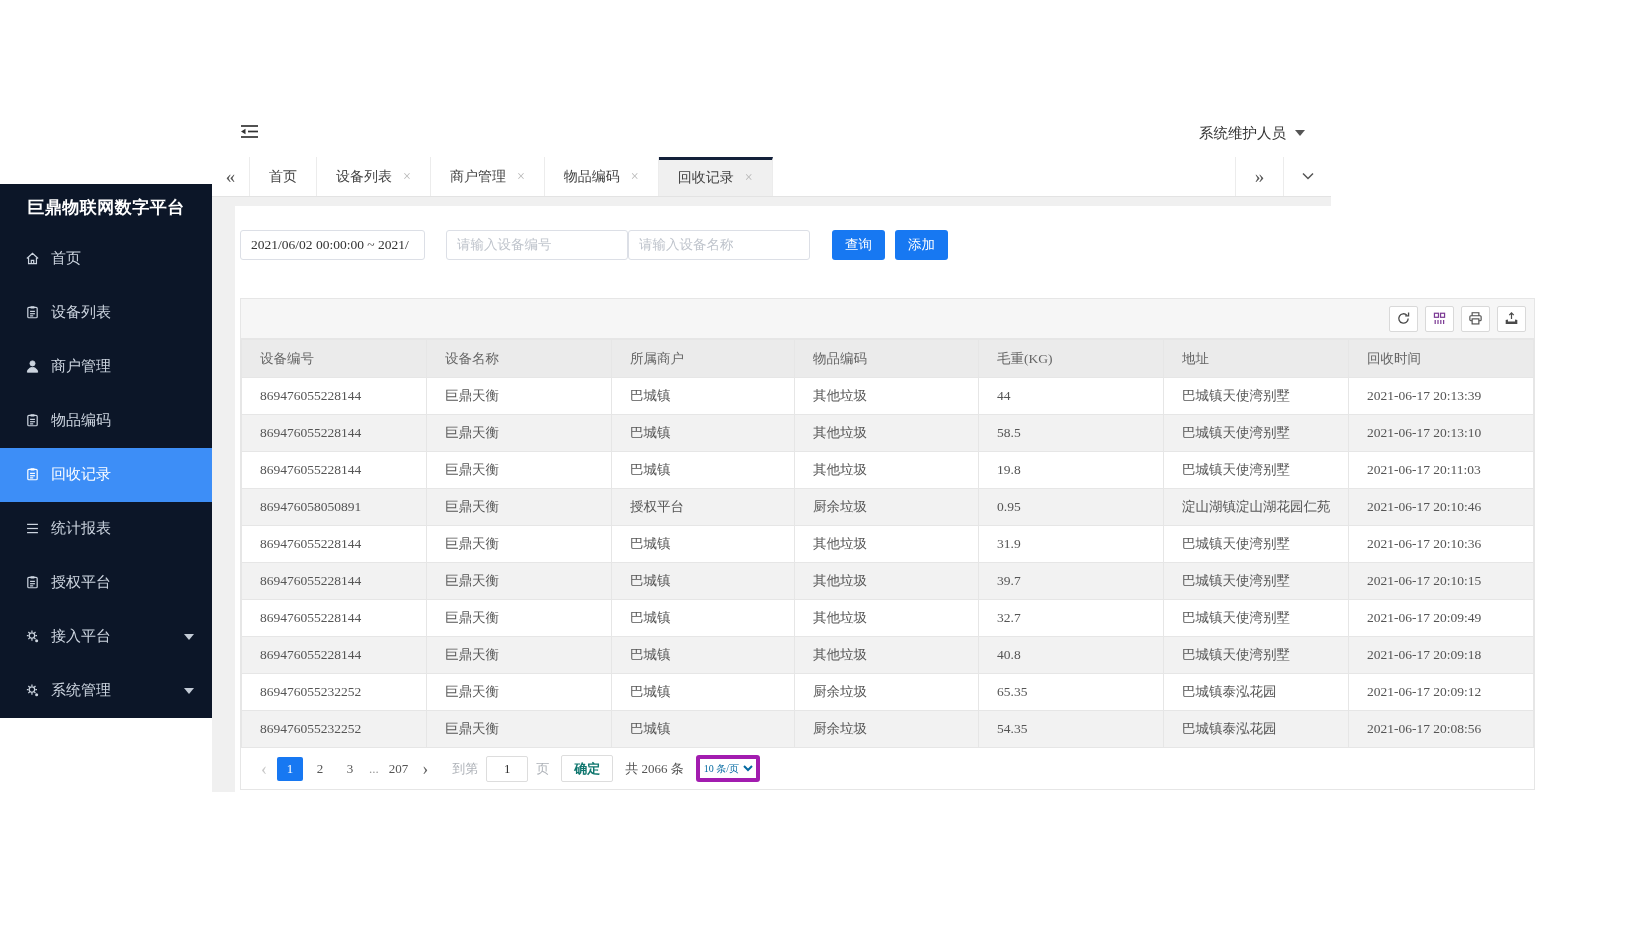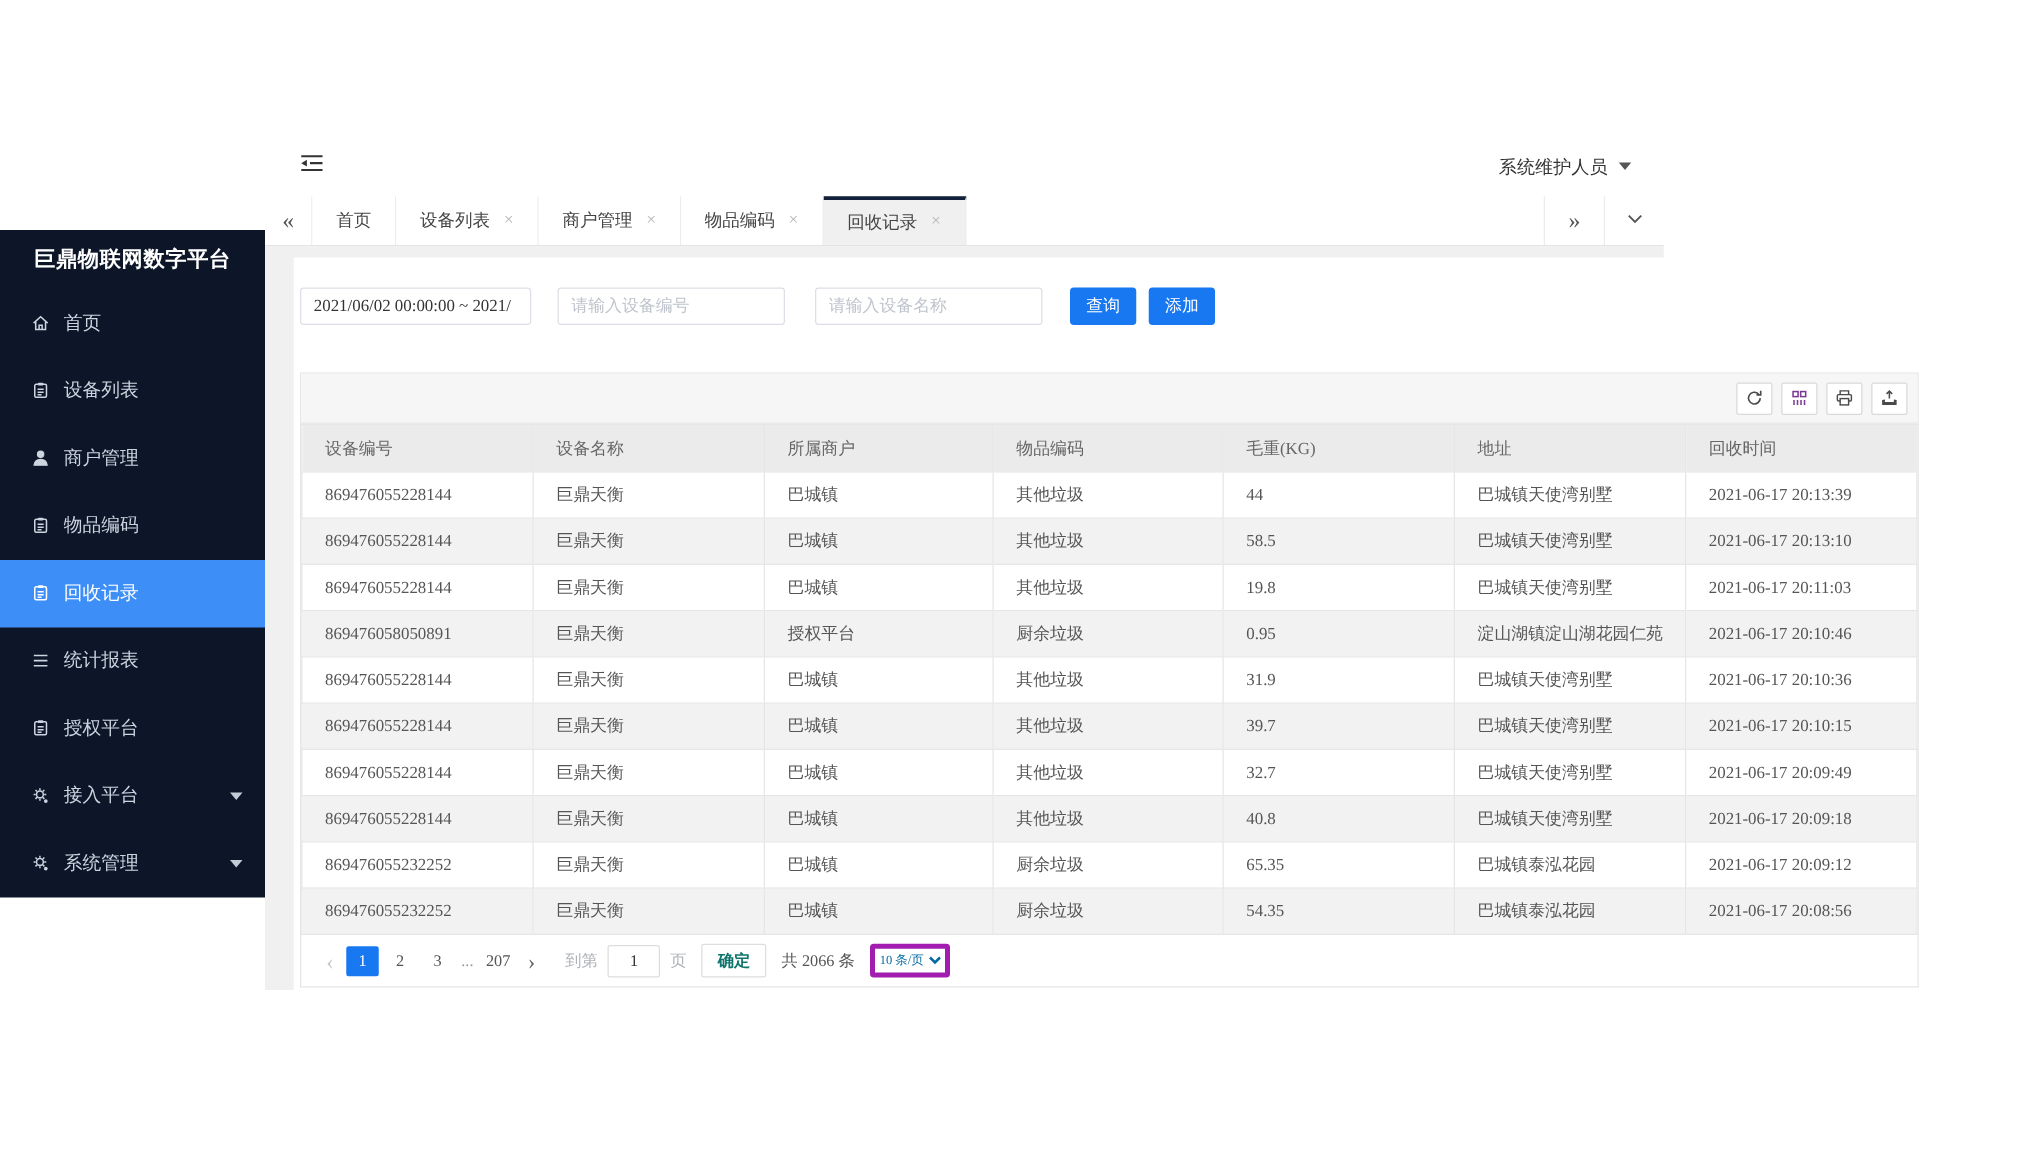--- a/index.html
+++ b/index.html
@@ -52,21 +52,21 @@
 
   
   .content{flex:1;background:#f0f0f0;padding:9px 91px 0 23px;}
   .panel{background:#fff;width:1305px;height:586px;padding:24px 5px 0 5px;}
 
   .filters{display:flex;align-items:center;}
   .f-input{height:30px;border:1px solid #dcdfe6;border-radius:3px;padding:0 10px;
     font-size:13.5px;color:#333;outline:none;font-family:inherit;}
   .f-input::placeholder{color:#bfc4cc;}
   .date-input{width:185px;margin-right:21px;}
-  .code-input{width:182px;margin-right:24px;}
+  .code-input{width:182px;}
   .name-input{width:182px;margin-right:22px;}
   .btn-primary{height:30px;padding:0 13px;background:var(--accent);color:#fff;
     border:none;border-radius:3px;font-size:13.5px;cursor:pointer;font-family:inherit;}
   .btn-primary + .btn-primary{margin-left:10px;}
 
   .grid-box{margin-top:38px;border:1px solid var(--grid-border);}
   .toolbar{height:40px;background:#f6f6f6;border-bottom:1px solid var(--grid-border);
     display:flex;align-items:center;justify-content:flex-end;padding-right:8px;gap:7px;}
   .tool-btn{width:29px;height:26px;background:#fff;border:1px solid #d9d9d9;border-radius:2px;
     display:flex;align-items:center;justify-content:center;color:#4a4a4a;cursor:pointer;}

